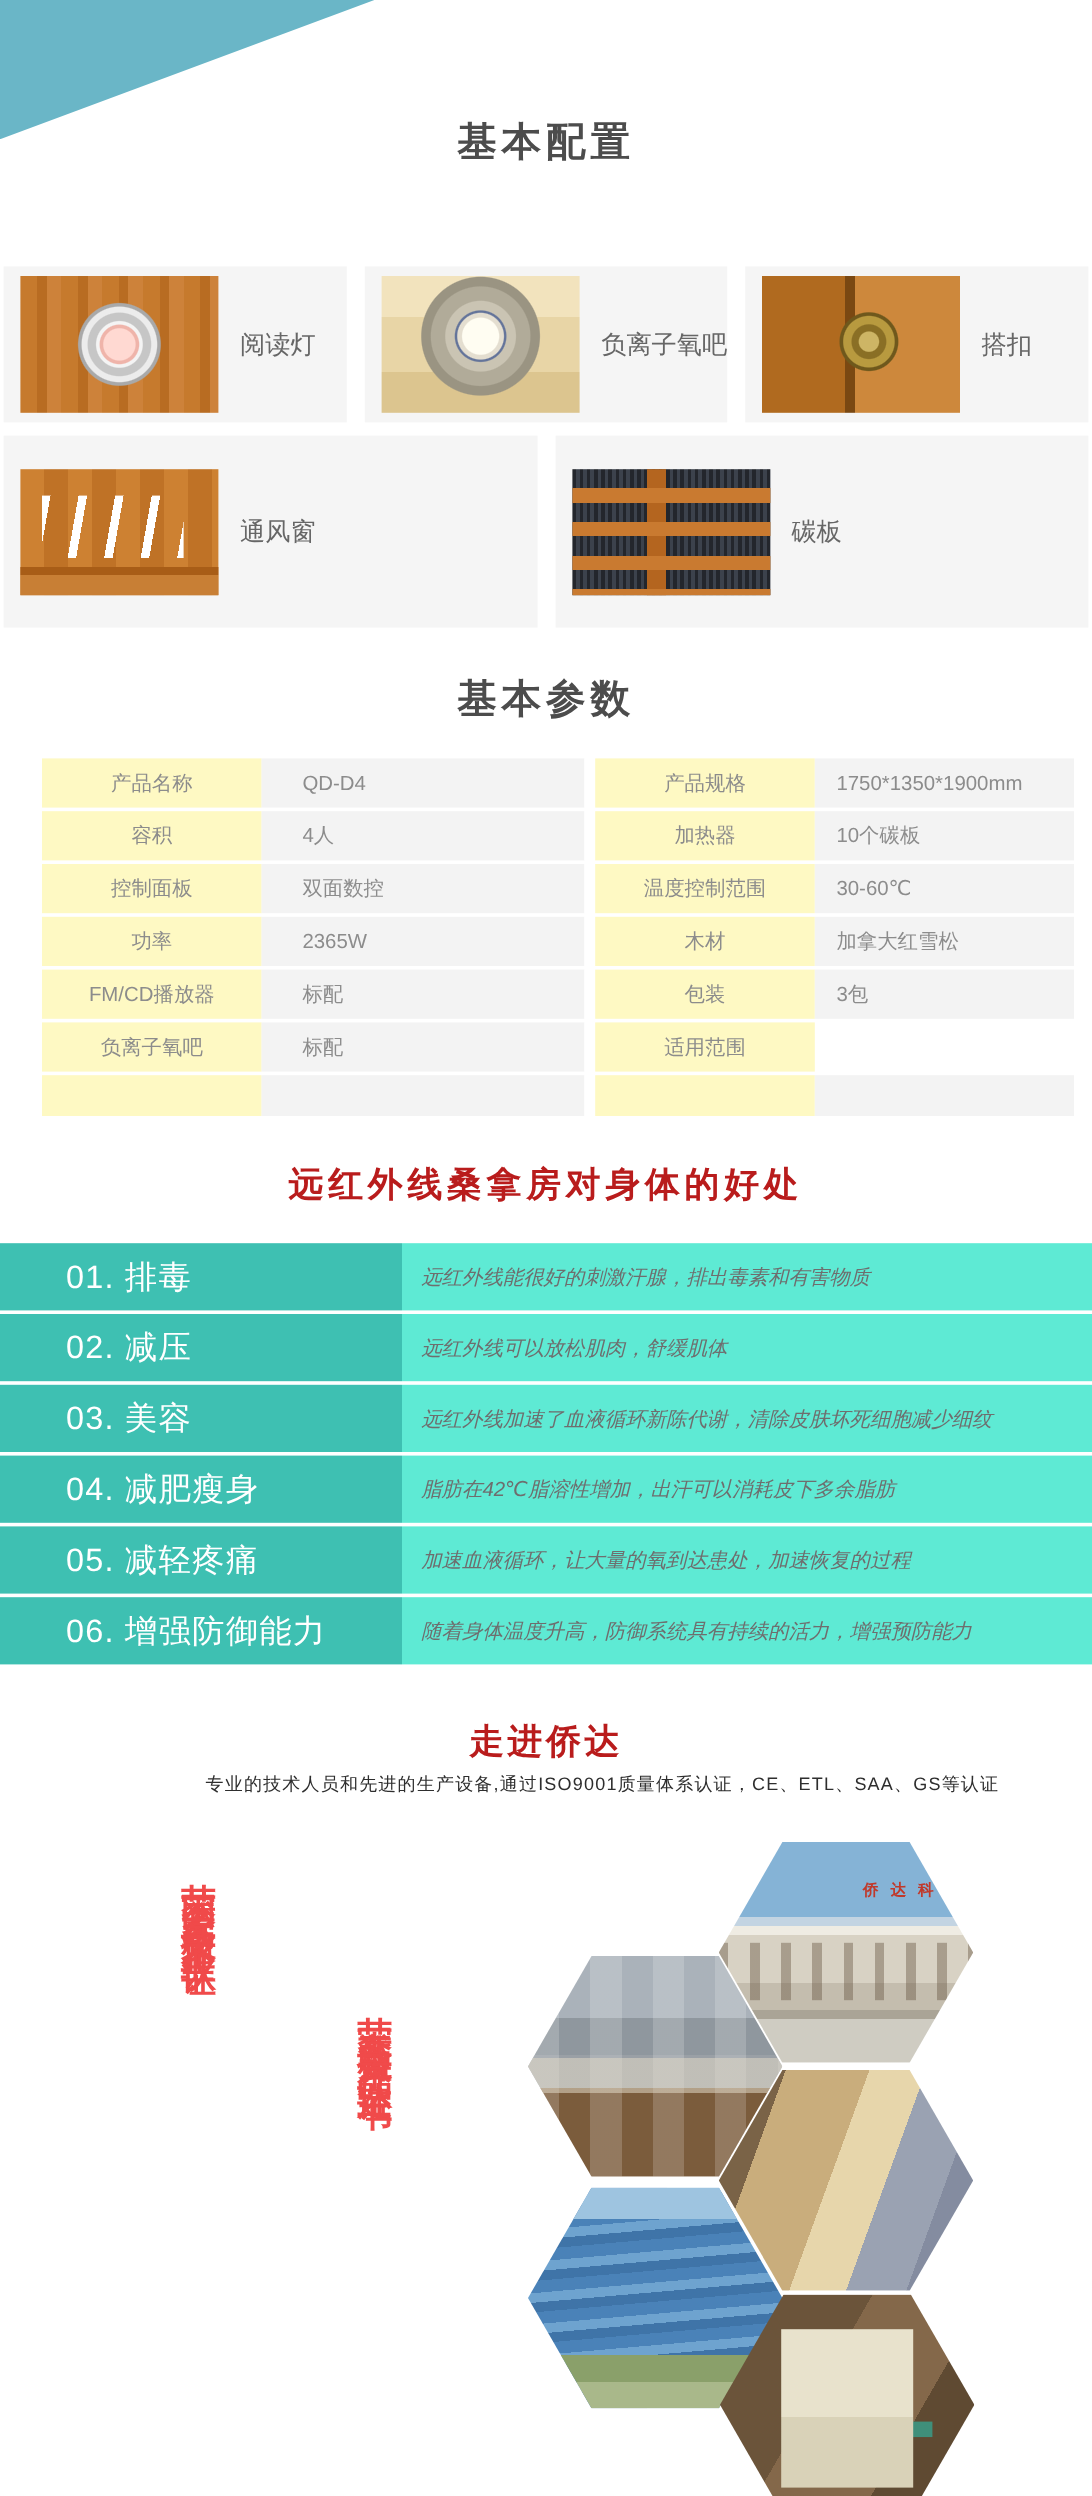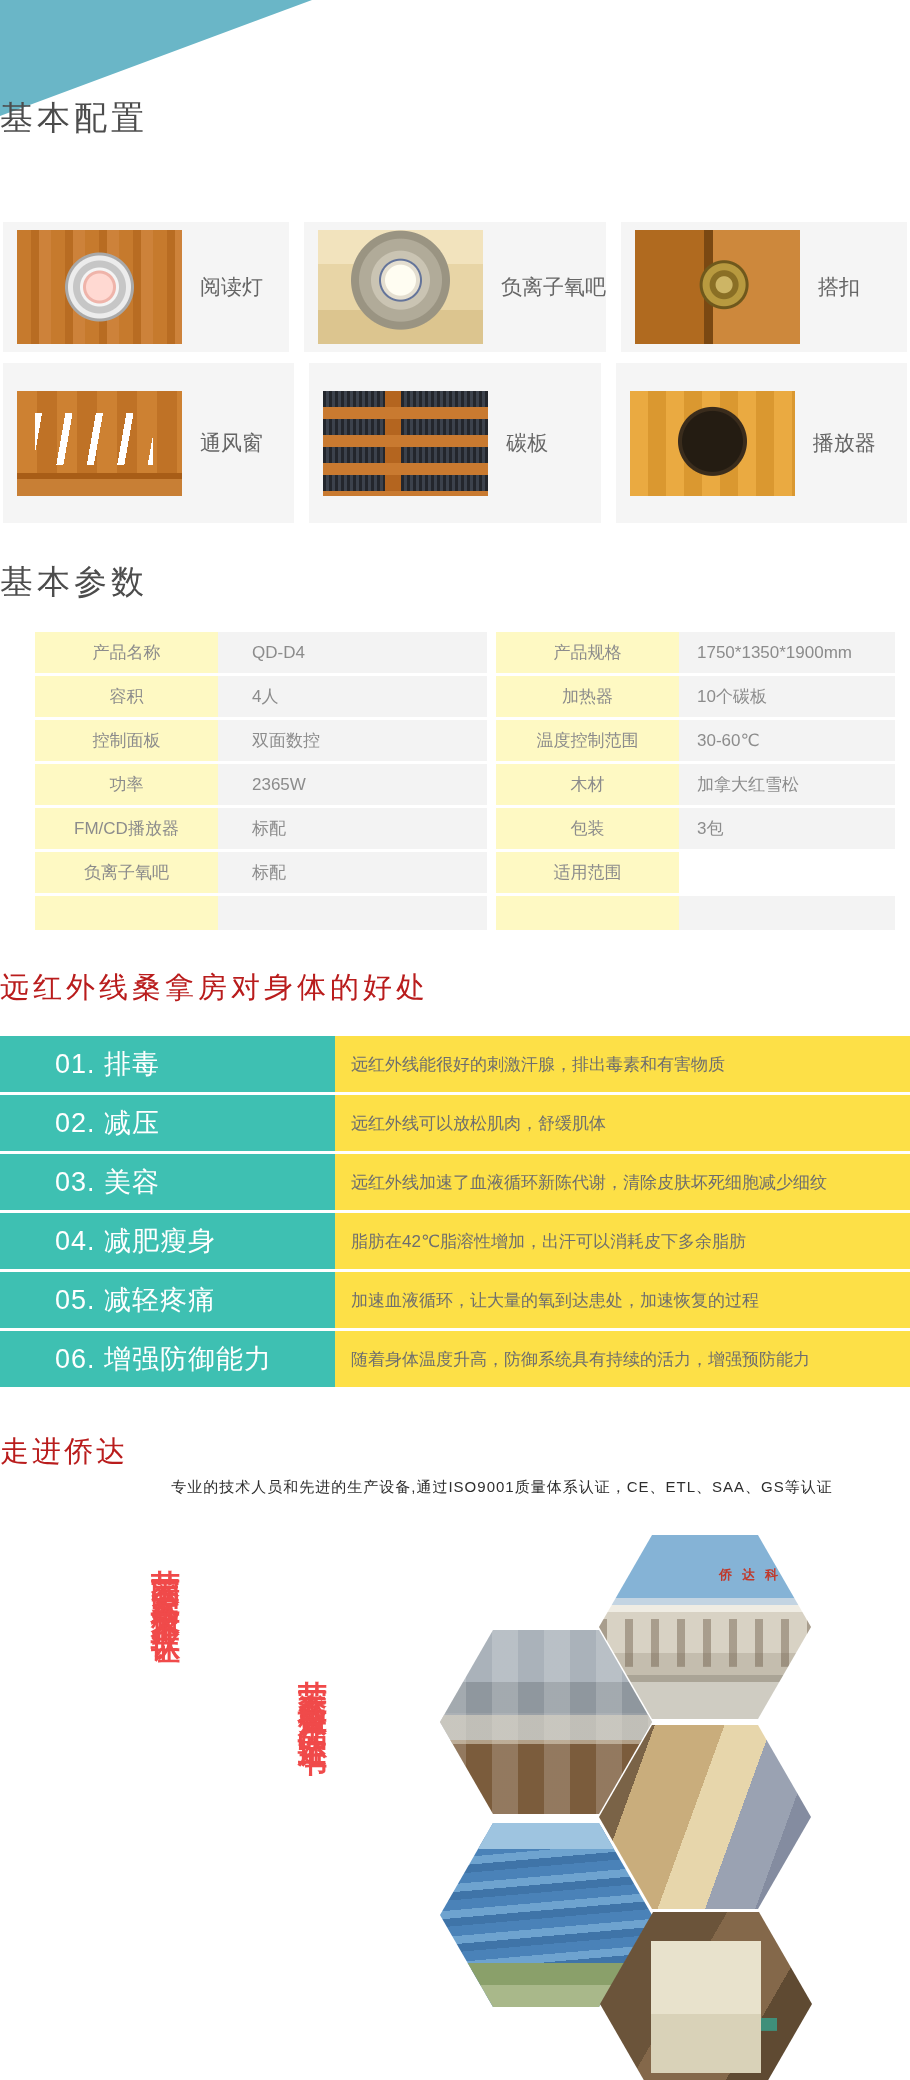--- a/index.html
+++ b/index.html
@@ -4,22 +4,22 @@
 <style>
   html,body{margin:0;padding:0;background:#fff;}
   .page{position:relative;width:910px;height:2080px;background:#fff;overflow:hidden;
         font-family:"Liberation Sans","DejaVu Sans",sans-serif;}
 
   
   .tri{position:absolute;left:0;top:0;width:312px;height:116px;background:#6ab6c7;
        clip-path:polygon(0 0,100% 0,0 100%);}
 
   
-  .sec-title{position:absolute;left:0;width:910px;margin:0;text-align:left;
-             font-weight:normal;color:#4c4c4c;}
+  .sec-title{position:absolute;left:0;width:910px;margin:0;text-align:center;
+             font-weight:bold;color:#4c4c4c;}
   .t1{top:96px;font-size:33px;letter-spacing:4px;}
   .t2{top:560px;font-size:33px;letter-spacing:4px;}
   .brush{color:#b91c1c;}
   .t3{top:968px;font-size:29px;letter-spacing:4px;}
   .t4{top:1432px;font-size:29px;letter-spacing:3px;}
   .subtitle{position:absolute;left:0;top:1478px;width:910px;margin:0;text-align:center;
             font-size:15px;color:#2e2e2e;letter-spacing:1px;padding-left:47px;}
 
   
   .cards-row{position:absolute;left:3px;width:904px;display:flex;gap:15px;}
@@ -67,22 +67,22 @@
   .gapcell{width:9px;background:#fff;}
   .val-r{width:216px;padding-left:18px;}
   .val-sm{font-size:13px;padding-left:10px;letter-spacing:0;}
 
   
   .benefits{position:absolute;left:0;top:1036px;width:910px;display:flex;
             flex-direction:column;gap:3px;}
   .brow{display:flex;height:56px;}
   .bnum{width:335px;background:#3ec0b2;color:#fff;display:flex;align-items:center;
         padding-left:55px;box-sizing:border-box;font-size:27px;letter-spacing:1px;}
-  .bdesc{flex:1;background:#fde047;display:flex;align-items:center;padding-left:16px;
-         font-size:17px;color:#6e6e6e;}
+  .bdesc{flex:1;background:#5eead4;display:flex;align-items:center;padding-left:16px;
+         font-size:17px;color:#6e6e6e;font-style:italic;}
 
   
   .vtext{position:absolute;writing-mode:vertical-rl;text-orientation:upright;
          color:#f04a4a;font-weight:900;font-size:29px;letter-spacing:6px;
          font-family:"DejaVu Sans","Liberation Sans",sans-serif;}
   .v1{left:146px;top:1546px;height:420px;}
   .v2{left:293px;top:1657px;height:410px;}
 
   
   .hexwrap{position:absolute;left:440px;top:1535px;width:380px;height:545px;}
@@ -138,24 +138,20 @@
     <div class="card">
       <div class="cimg img-vent">
         <div class="slots"></div>
       </div>
       <div class="clabel">通风窗</div>
     </div>
     <div class="card">
       <div class="cimg img-carbon"></div>
       <div class="clabel">碳板</div>
     </div>
-    <div class="card">
-      <div class="cimg img-speaker"></div>
-      <div class="clabel">播放器</div>
-    </div>
   </div>
 
   <h2 class="sec-title t2">基本参数</h2>
 
   <div class="ptable">
     <div class="prow">
       <div class="cell lab">产品名称</div>
       <div class="cell val">QD-D4</div>
       <div class="gapcell"></div>
       <div class="cell lab">产品规格</div>

